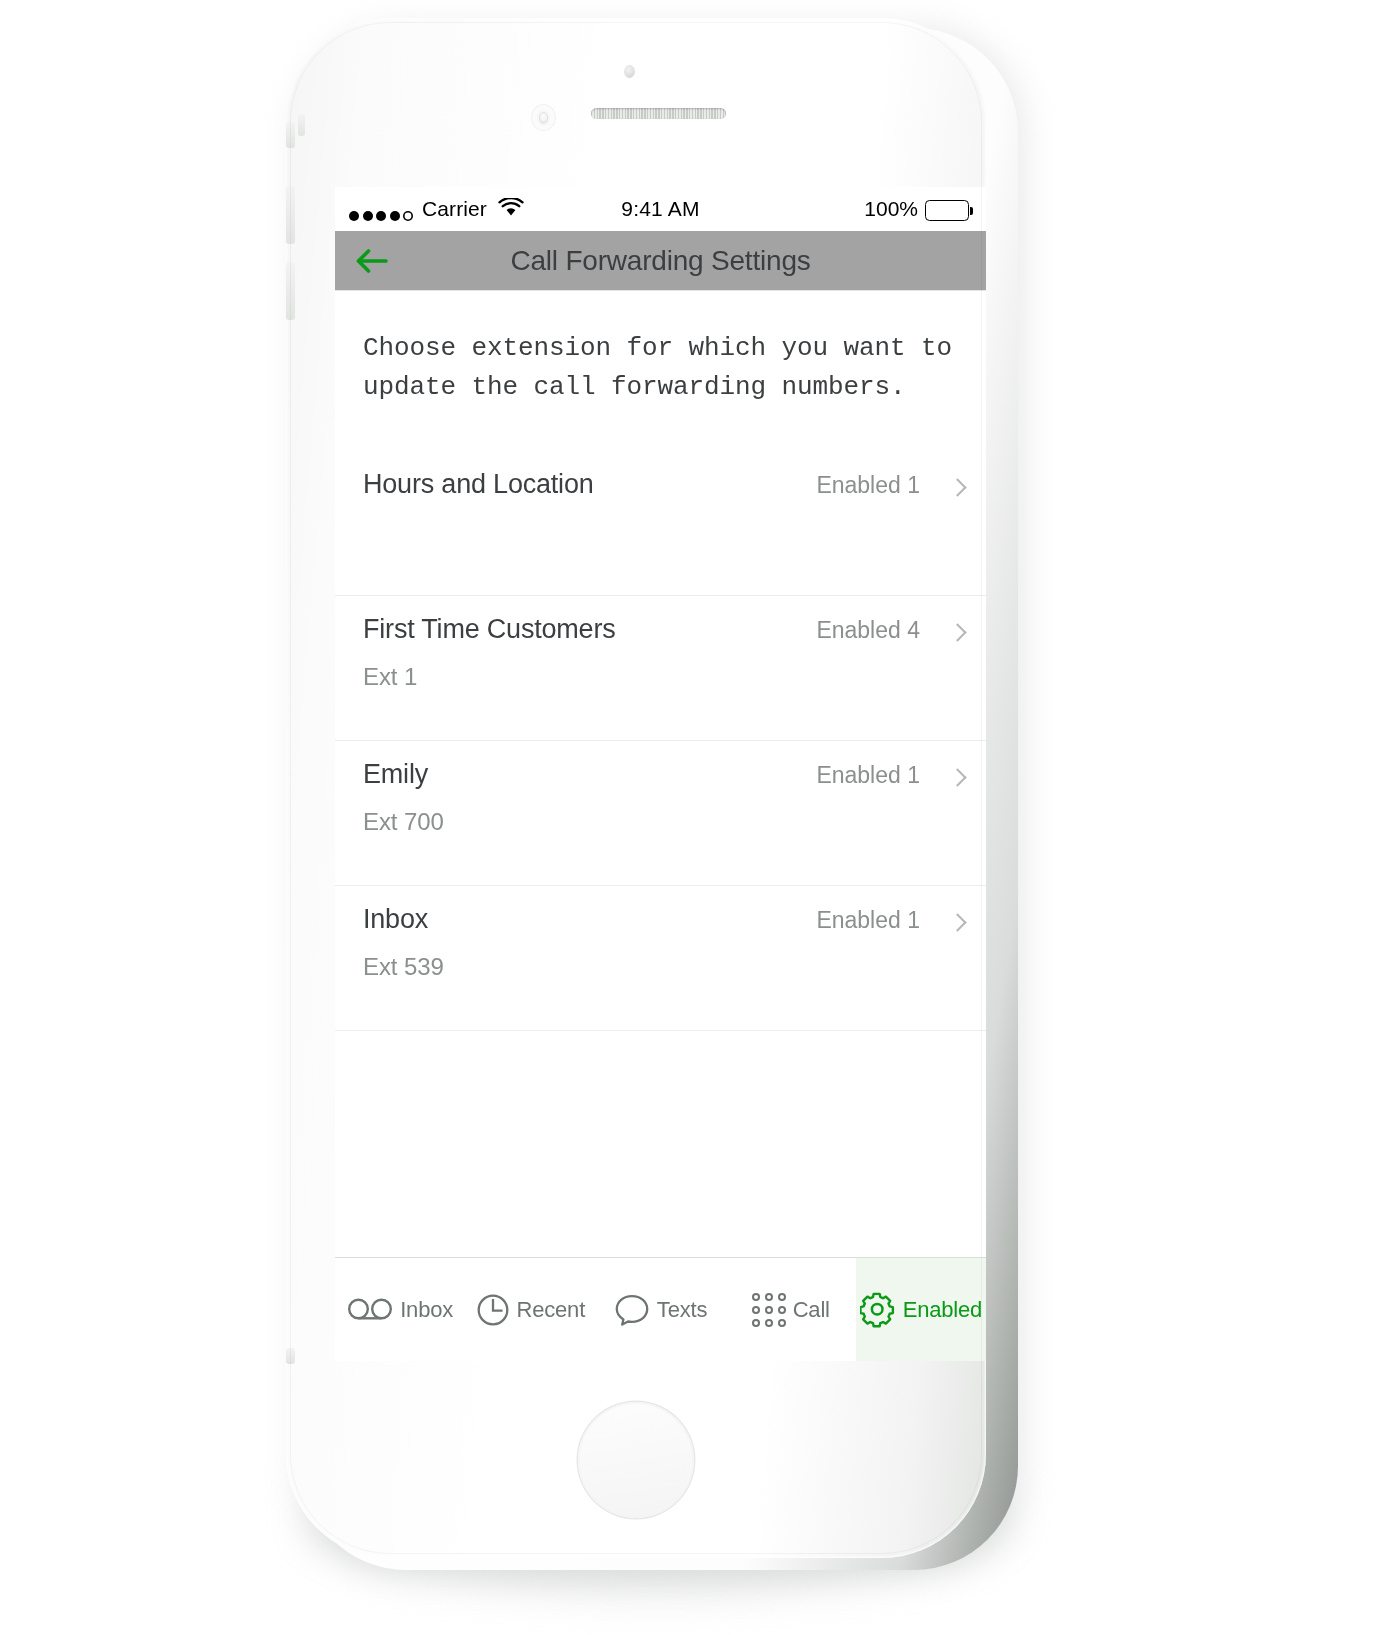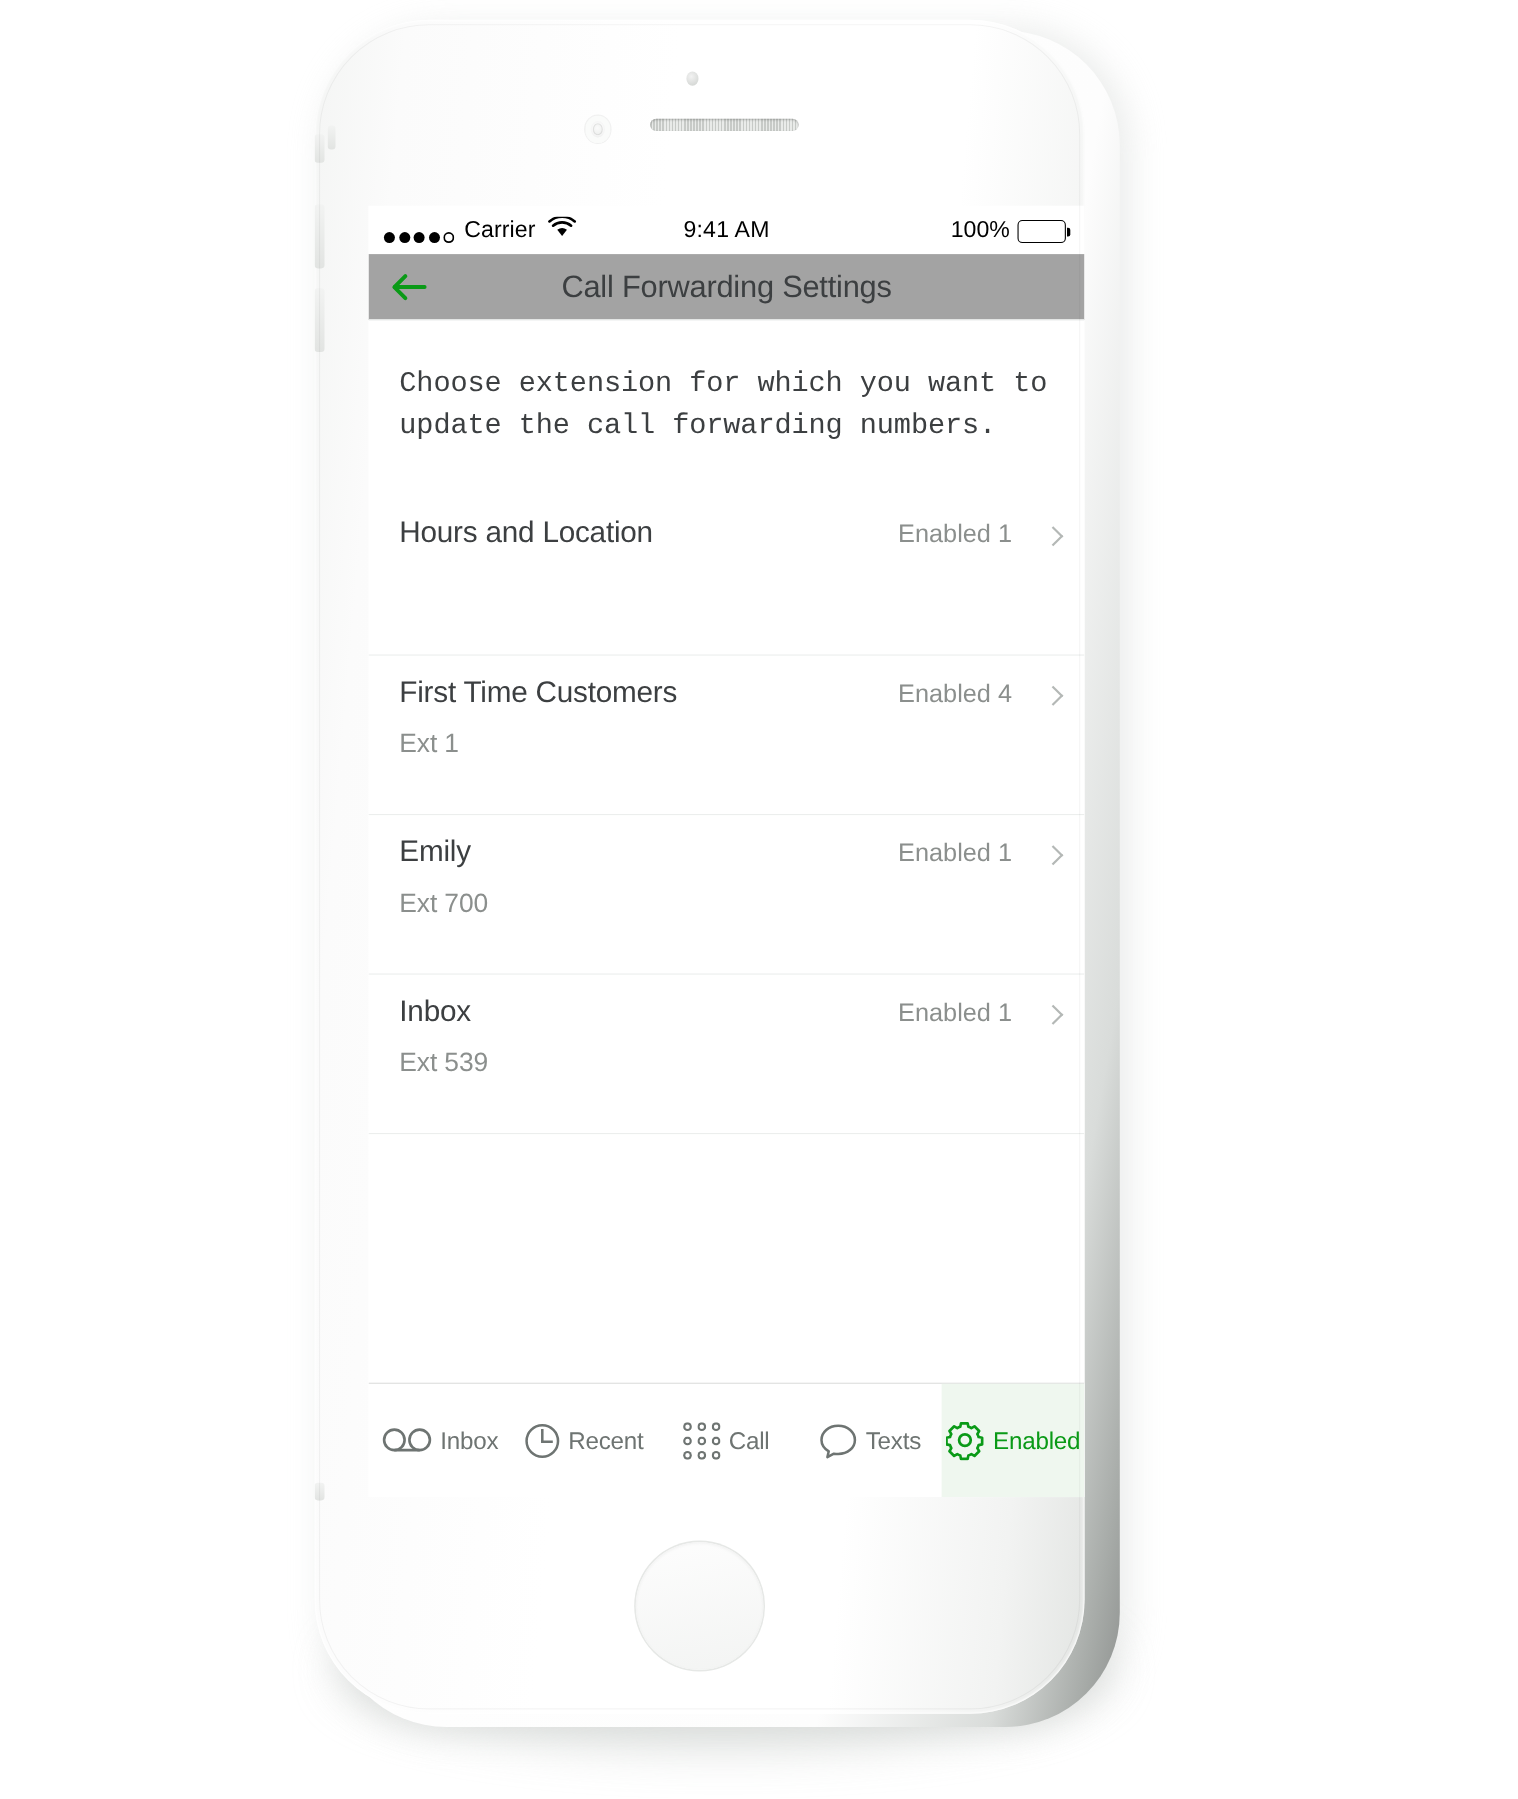--- a/index.html
+++ b/index.html
@@ -442,42 +442,42 @@
             <svg width="34" height="34" viewBox="0 0 34 34">
               <circle cx="17" cy="17" r="14.3" stroke="currentColor" stroke-width="2.3" fill="none"></circle>
               <path d="M17 7.2 V17.6 H25.4" stroke="currentColor" stroke-width="2.3" fill="none" stroke-linecap="square"></path>
             </svg>
           </span>
           <span class="tab-label">Recent</span>
         </div>
 
         <div class="tab">
           <span class="tab-icon">
-            <span class="dialpad">
-              <i></i>
-                <i></i>
-                <i></i>
-                <i></i>
-                <i></i>
-                <i></i>
-                <i></i>
-                <i></i>
-                <i></i>
-            </span>
-          </span>
-          <span class="tab-label">Call</span>
-        </div>
-
-        <div class="tab">
-          <span class="tab-icon">
             <svg width="36" height="34" viewBox="0 0 36 34">
               <path d="M18 3.2 C26.8 3.2 33.2 9 33.2 16 C33.2 23 26.8 28.8 18 28.8 C16.6 28.8 15.3 28.7 14.1 28.5 L8.2 31.6 L9.4 26.4 C5.4 23.9 2.8 20.2 2.8 16 C2.8 9 9.2 3.2 18 3.2 Z" stroke="currentColor" stroke-width="2.3" fill="none" stroke-linejoin="round"></path>
             </svg>
           </span>
           <span class="tab-label">Texts</span>
+        </div>
+
+        <div class="tab">
+          <span class="tab-icon">
+            <span class="dialpad">
+              <i></i>
+                <i></i>
+                <i></i>
+                <i></i>
+                <i></i>
+                <i></i>
+                <i></i>
+                <i></i>
+                <i></i>
+            </span>
+          </span>
+          <span class="tab-label">Call</span>
         </div>
 
         <div class="tab active">
           <span class="tab-icon">
             <svg width="36" height="36" viewBox="0 0 36 36">
               <path d="M14.9 3.2 h6.2 l.7 3.3 a11.6 11.6 0 0 1 2.8 1.2 l2.9-1.7 4.4 4.4 -1.7 2.9 a11.6 11.6 0 0 1 1.2 2.8 l3.3 .7 v6.2 l-3.3 .7 a11.6 11.6 0 0 1 -1.2 2.8 l1.7 2.9 -4.4 4.4 -2.9-1.7 a11.6 11.6 0 0 1 -2.8 1.2 l-.7 3.3 h-6.2 l-.7-3.3 a11.6 11.6 0 0 1 -2.8-1.2 l-2.9 1.7 -4.4-4.4 1.7-2.9 a11.6 11.6 0 0 1 -1.2-2.8 l-3.3-.7 v-6.2 l3.3-.7 a11.6 11.6 0 0 1 1.2-2.8 l-1.7-2.9 4.4-4.4 2.9 1.7 a11.6 11.6 0 0 1 2.8-1.2 Z" transform="translate(-0.8 -1.2) scale(0.97)" stroke="currentColor" stroke-width="2.5" fill="none" stroke-linejoin="round"></path>
               <circle cx="17.2" cy="17.2" r="5.3" stroke="currentColor" stroke-width="2.5" fill="none"></circle>
             </svg>
           </span>
           <span class="tab-label">Enabled</span>

